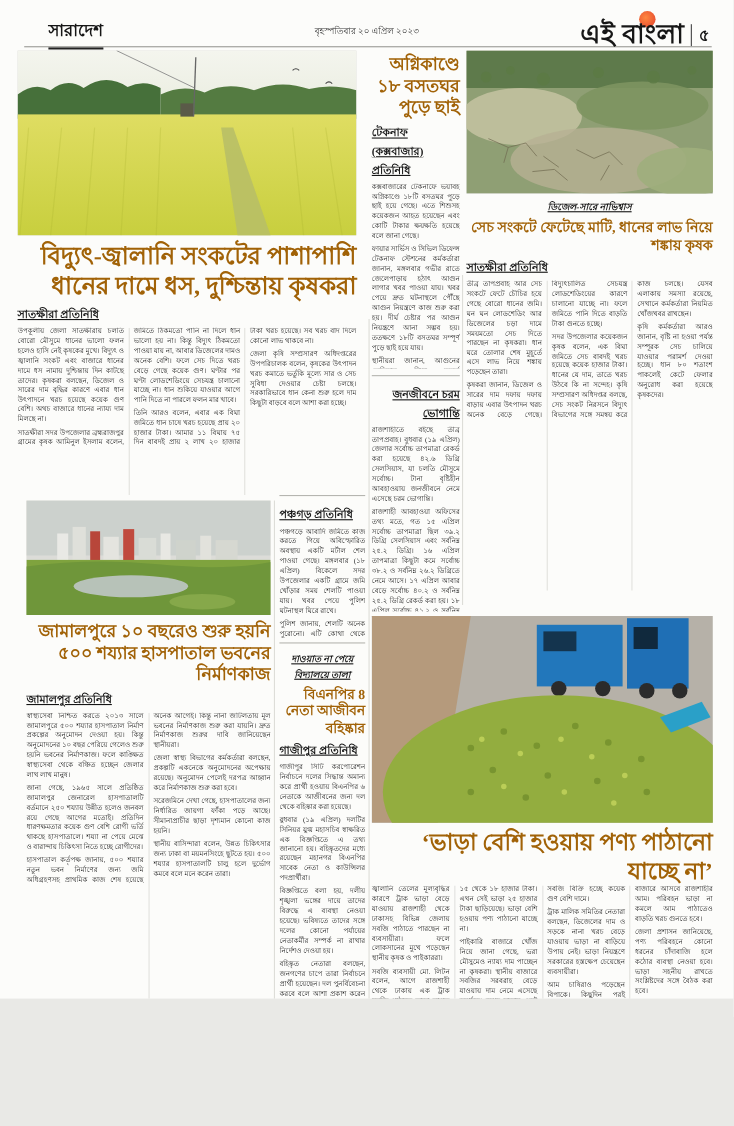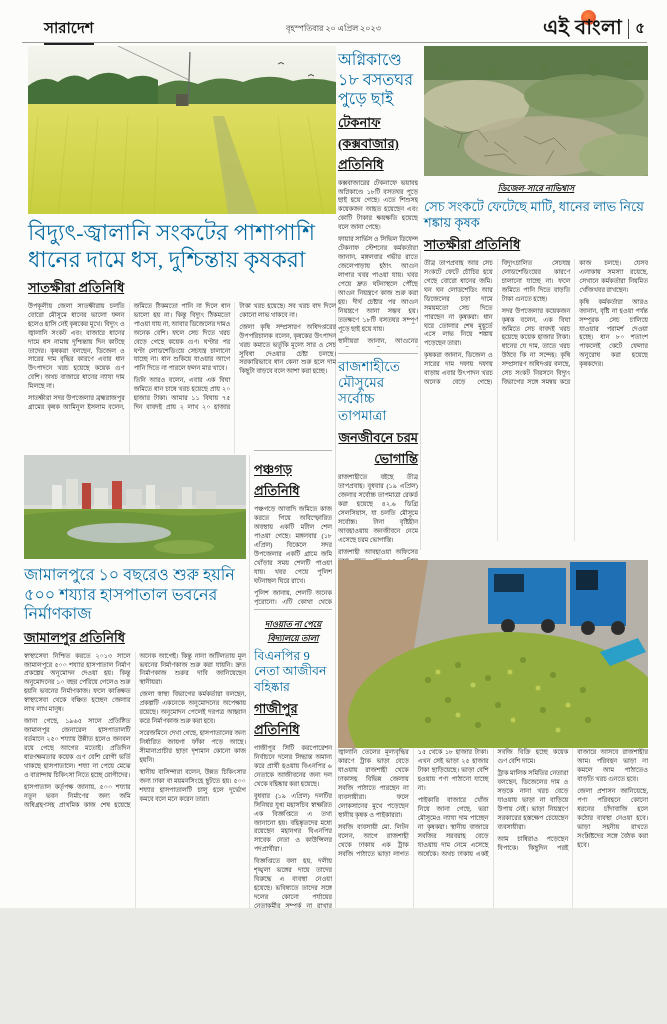--- a/index.html
+++ b/index.html
@@ -3,40 +3,40 @@
 <meta charset="utf-8">
 <style>
   html,body{margin:0;padding:0;background:#e9e9e6;}
   .page{position:relative;width:667px;height:908px;margin:0 auto;background:#fcfcfa;
         font-family:"Liberation Serif",serif;color:#161616;overflow:hidden;}
   
   .hdr-section{position:absolute;left:44px;top:16px;font-size:15px;font-weight:bold;
                border-bottom:2px solid #222;padding-bottom:2px;}
   .hdr-date{position:absolute;left:0;right:0;top:22px;text-align:center;font-size:8px;color:#333;}
   .hdr-brand{position:absolute;right:22px;top:12px;display:flex;align-items:center;gap:6px;}
-  .brand-wrap{position:relative;font-size:20px;font-weight:bold;letter-spacing:.5px;}
+  .brand-wrap{position:relative;font-size:24px;font-weight:bold;letter-spacing:.5px;}
   .brand-sun{position:absolute;right:26px;top:-2px;width:15px;height:15px;border-radius:50%;
              background:radial-gradient(circle at 40% 40%, #ff7a2a 0%, #e8431c 70%);z-index:0;opacity:.9;}
   .brand-text{position:relative;z-index:1;}
   .brand-sep{width:1px;height:20px;background:#444;}
   .brand-page{font-size:15px;font-weight:bold;}
   .hdr-rule{position:absolute;left:22px;right:20px;top:42px;height:1px;background:#9a9a96;}
   
-  .headline{font-weight:normal;text-align:left;line-height:1.22;color:#0369a1;}
-  .byline{font-size:13px;font-weight:bold;text-decoration:underline;margin:4px 0 3px;}
+  .headline{font-weight:bold;text-align:right;line-height:1.22;color:#a16207;}
+  .byline{font-size:10px;font-weight:bold;text-decoration:underline;margin:4px 0 3px;}
   .kicker{font-size:8.5px;font-weight:bold;text-decoration:underline;text-align:center;font-style:italic;}
   .body-text{font-size:6.4px;line-height:1.4;text-align:justify;overflow:hidden;color:#222;}
   .body-text p{margin:0 0 3px;}
   .cols-2{column-count:2;column-gap:9px;column-rule:1px solid #e2e2de;}
   .cols-3{column-count:3;column-gap:9px;column-rule:1px solid #e2e2de;}
   .cols-4{column-count:4;column-gap:9px;column-rule:1px solid #e2e2de;}
   .photo{display:block;background:#dcdcd8;}
   .boxed{border-top:1px solid #b5b5b0;border-bottom:1px solid #b5b5b0;padding:5px 0 4px;}
   
-  .blockA{position:absolute;left:28px;top:46px;width:308px;}
+  .blockA{position:absolute;left:16px;top:46px;width:308px;}
   .blockJ{position:absolute;left:24px;top:455px;width:222px;}
   .blockN{position:absolute;left:254px;top:450px;width:78px;}
   .blockB{position:absolute;left:338px;top:50px;width:80px;}
   .blockC{position:absolute;left:424px;top:46px;width:224px;}
   .blockT{position:absolute;left:338px;top:560px;width:310px;}
   .vrule{position:absolute;width:1px;background:#ddddd8;}
 </style>
 </head>
 <body>
 
@@ -134,21 +134,21 @@
   <div class="blockN">
     <div class="boxed">
       <div class="byline">পঞ্চগড় প্রতিনিধি</div>
       <div class="body-text" style="height:100px;">
         <p>পঞ্চগড়ে আবাদি জমিতে কাজ করতে গিয়ে অবিস্ফোরিত অবস্থায় একটি মর্টাল শেল পাওয়া গেছে। মঙ্গলবার (১৮ এপ্রিল) বিকেলে সদর উপজেলার একটি গ্রামে জমি খোঁড়ার সময় শেলটি পাওয়া যায়। খবর পেয়ে পুলিশ ঘটনাস্থল ঘিরে রাখে।</p>
         <p>পুলিশ জানায়, শেলটি অনেক পুরোনো। এটি কোথা থেকে এলো তা খতিয়ে দেখা হচ্ছে। এলাকাবাসীকে আতঙ্কিত না হওয়ার আহ্বান জানানো হয়েছে।</p>
       </div>
     </div>
     <div style="margin-top:8px;">
       <div class="kicker">দাওয়াত না পেয়ে বিদ্যালয়ে তালা</div>
-      <div class="headline" style="font-size:12.5px;margin-top:3px;">বিএনপির 9 নেতা আজীবন বহিষ্কার</div>
+      <div class="headline" style="font-size:12.5px;margin-top:3px;">বিএনপির 8 নেতা আজীবন বহিষ্কার</div>
       <div class="byline">গাজীপুর প্রতিনিধি</div>
       <div class="body-text" style="height:272px;">
         <p>গাজীপুর সিটি করপোরেশন নির্বাচনে দলের সিদ্ধান্ত অমান্য করে প্রার্থী হওয়ায় বিএনপির ৬ নেতাকে আজীবনের জন্য দল থেকে বহিষ্কার করা হয়েছে।</p>
         <p>বুধবার (১৯ এপ্রিল) দলটির সিনিয়র যুগ্ম মহাসচিব স্বাক্ষরিত এক বিজ্ঞপ্তিতে এ তথ্য জানানো হয়। বহিষ্কৃতদের মধ্যে রয়েছেন মহানগর বিএনপির সাবেক নেতা ও কাউন্সিলর পদপ্রার্থীরা।</p>
         <p>বিজ্ঞপ্তিতে বলা হয়, দলীয় শৃঙ্খলা ভঙ্গের দায়ে তাদের বিরুদ্ধে এ ব্যবস্থা নেওয়া হয়েছে। ভবিষ্যতে তাদের সঙ্গে দলের কোনো পর্যায়ের নেতাকর্মীর সম্পর্ক না রাখার নির্দেশও দেওয়া হয়।</p>
         <p>বহিষ্কৃত নেতারা বলছেন, জনগণের চাপে তারা নির্বাচনে প্রার্থী হয়েছেন। দল পুনর্বিবেচনা করবে বলে আশা প্রকাশ করেন তারা।</p>
         <p>এদিকে নির্বাচন ঘিরে নগরীতে চলছে ব্যাপক প্রচার-প্রচারণা। প্রার্থীদের পোস্টারে ছেয়ে গেছে অলিগলি।</p>
       </div>
     </div>
   </div>
@@ -158,21 +158,20 @@
       <div class="headline" style="font-size:16px;">অগ্নিকাণ্ডে ১৮ বসতঘর পুড়ে ছাই</div>
       <div class="byline">টেকনাফ (কক্সবাজার) প্রতিনিধি</div>
       <div class="body-text" style="height:168px;">
         <p>কক্সবাজারের টেকনাফে ভয়াবহ অগ্নিকাণ্ডে ১৮টি বসতঘর পুড়ে ছাই হয়ে গেছে। এতে শিশুসহ কয়েকজন আহত হয়েছেন এবং কোটি টাকার ক্ষয়ক্ষতি হয়েছে বলে জানা গেছে।</p>
         <p>ফায়ার সার্ভিস ও সিভিল ডিফেন্স টেকনাফ স্টেশনের কর্মকর্তারা জানান, মঙ্গলবার গভীর রাতে জেলেপাড়ায় হঠাৎ আগুন লাগার খবর পাওয়া যায়। খবর পেয়ে দ্রুত ঘটনাস্থলে পৌঁছে আগুন নিয়ন্ত্রণে কাজ শুরু করা হয়। দীর্ঘ চেষ্টার পর আগুন নিয়ন্ত্রণে আনা সম্ভব হয়। ততক্ষণে ১৮টি বসতঘর সম্পূর্ণ পুড়ে ছাই হয়ে যায়।</p>
         <p>স্থানীয়রা জানান, আগুনের লেলিহান শিখা মুহূর্তে আশপাশের ঘরে ছড়িয়ে পড়ে। ঘরের মালামাল সরানোর সুযোগও পাননি অনেকে। তবে কীভাবে আগুনের সূত্রপাত হয়েছে, তা তদন্তসাপেক্ষে জানা যাবে।</p>
 
       </div>
     </div>
     <div class="boxed" style="margin-top:6px;">
-      <div class="headline" style="font-size:13.5px;">রাজশাহীতে মৌসুমের সর্বোচ্চ তাপমাত্রা</div>
       <div class="byline" style="text-align:right;">জনজীবনে চরম ভোগান্তি</div>
       <div class="body-text" style="height:168px;">
         <p>রাজশাহীতে বইছে তীব্র তাপপ্রবাহ। বুধবার (১৯ এপ্রিল) জেলার সর্বোচ্চ তাপমাত্রা রেকর্ড করা হয়েছে ৪২.৬ ডিগ্রি সেলসিয়াস, যা চলতি মৌসুমে সর্বোচ্চ। টানা বৃষ্টিহীন আবহাওয়ায় জনজীবনে নেমে এসেছে চরম ভোগান্তি।</p>
         <p>রাজশাহী আবহাওয়া অফিসের তথ্য মতে, গত ১৫ এপ্রিল সর্বোচ্চ তাপমাত্রা ছিল ৩৯.২ ডিগ্রি সেলসিয়াস এবং সর্বনিম্ন ২৫.২ ডিগ্রি। ১৬ এপ্রিল তাপমাত্রা কিছুটা কমে সর্বোচ্চ ৩৮.২ ও সর্বনিম্ন ২৬.২ ডিগ্রিতে নেমে আসে। ১৭ এপ্রিল আবার বেড়ে সর্বোচ্চ ৪০.২ ও সর্বনিম্ন ২৫.২ ডিগ্রি রেকর্ড করা হয়। ১৮ এপ্রিল সর্বোচ্চ ৪১.২ ও সর্বনিম্ন ২৬.৫ ডিগ্রি এবং ১৯ এপ্রিল সর্বোচ্চ ৪২.৬ ডিগ্রি তাপমাত্রা রেকর্ড করা হয়।</p>
 
       </div>
     </div>
   </div>
 
   <div class="blockC">
@@ -241,20 +240,21 @@
           <circle cx="135" cy="125" r="2.5"></circle>
           <circle cx="172" cy="112" r="2.5"></circle>
         <circle cx="200" cy="128" r="2.5"></circle>
           <circle cx="230" cy="145" r="2.5"></circle>
           <circle cx="120" cy="155" r="2.5"></circle>
         <circle cx="175" cy="160" r="2.5"></circle>
           <circle cx="220" cy="170" r="2.5"></circle>
       </g>
       <polygon points="262,92 300,78 308,92 272,106" fill="#2aa0c8"></polygon>
     </svg>
+    <div class="headline" style="font-size:21px;margin-top:6px;">‘ভাড়া বেশি হওয়ায় পণ্য পাঠানো যাচ্ছে না’</div>
     <div class="body-text cols-4" style="height:172px;">
       <p>জ্বালানি তেলের মূল্যবৃদ্ধির কারণে ট্রাক ভাড়া বেড়ে যাওয়ায় রাজশাহী থেকে ঢাকাসহ বিভিন্ন জেলায় সবজি পাঠাতে পারছেন না ব্যবসায়ীরা। ফলে লোকসানের মুখে পড়েছেন স্থানীয় কৃষক ও পাইকাররা।</p>
       <p>সবজি ব্যবসায়ী মো. লিটন বলেন, আগে রাজশাহী থেকে ঢাকায় এক ট্রাক সবজি পাঠাতে ভাড়া লাগত ১৫ থেকে ১৮ হাজার টাকা। এখন সেই ভাড়া ২৫ হাজার টাকা ছাড়িয়েছে। ভাড়া বেশি হওয়ায় পণ্য পাঠানো যাচ্ছে না।</p>
       <p>পাইকারি বাজারে খোঁজ নিয়ে জানা গেছে, ভরা মৌসুমেও ন্যায্য দাম পাচ্ছেন না কৃষকরা। স্থানীয় বাজারে সবজির সরবরাহ বেড়ে যাওয়ায় দাম নেমে এসেছে অর্ধেকে। অথচ ঢাকায় একই সবজি বিক্রি হচ্ছে কয়েক গুণ বেশি দামে।</p>
       <p>ট্রাক মালিক সমিতির নেতারা বলছেন, ডিজেলের দাম ও সড়কে নানা খরচ বেড়ে যাওয়ায় ভাড়া না বাড়িয়ে উপায় নেই। ভাড়া নিয়ন্ত্রণে সরকারের হস্তক্ষেপ চেয়েছেন ব্যবসায়ীরা।</p>
       <p>আম চাষিরাও পড়েছেন বিপাকে। কিছুদিন পরই বাজারে আসবে রাজশাহীর আম। পরিবহন ভাড়া না কমলে আম পাঠাতেও বাড়তি খরচ গুনতে হবে।</p>
       <p>জেলা প্রশাসন জানিয়েছে, পণ্য পরিবহনে কোনো ধরনের চাঁদাবাজি হলে কঠোর ব্যবস্থা নেওয়া হবে। ভাড়া সহনীয় রাখতে সংশ্লিষ্টদের সঙ্গে বৈঠক করা হবে।</p>
     </div>
   </div>
 

